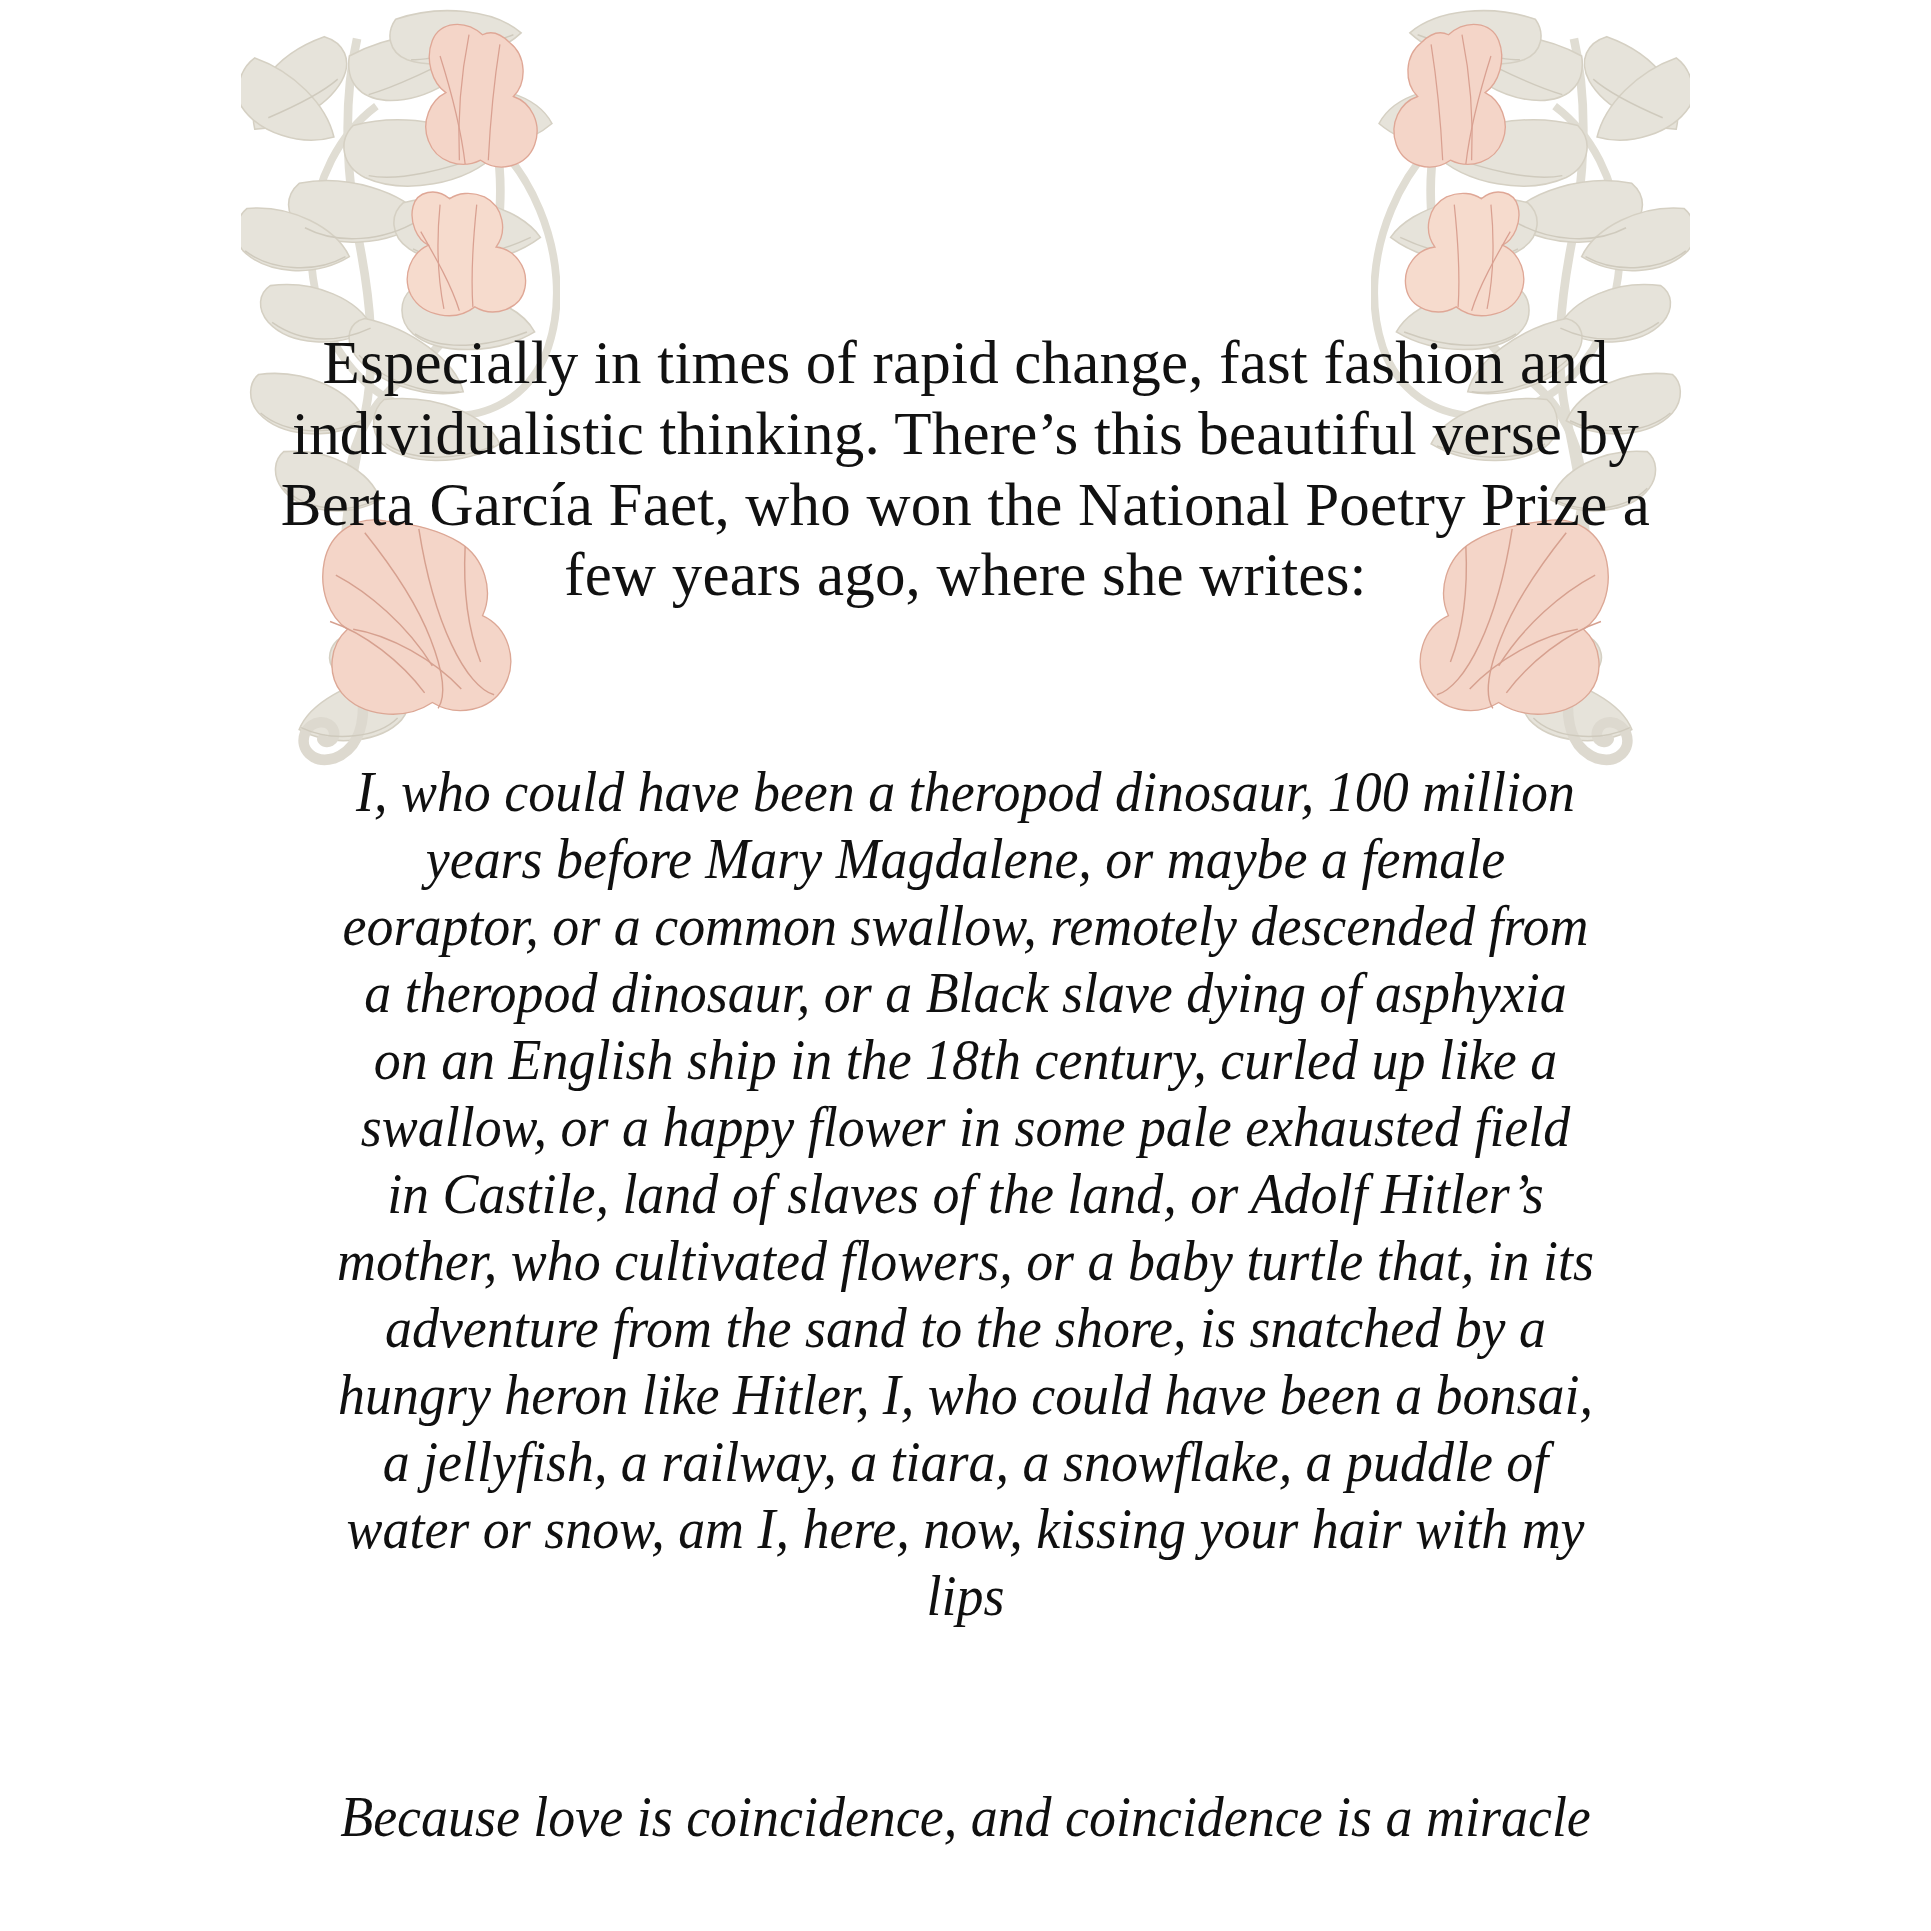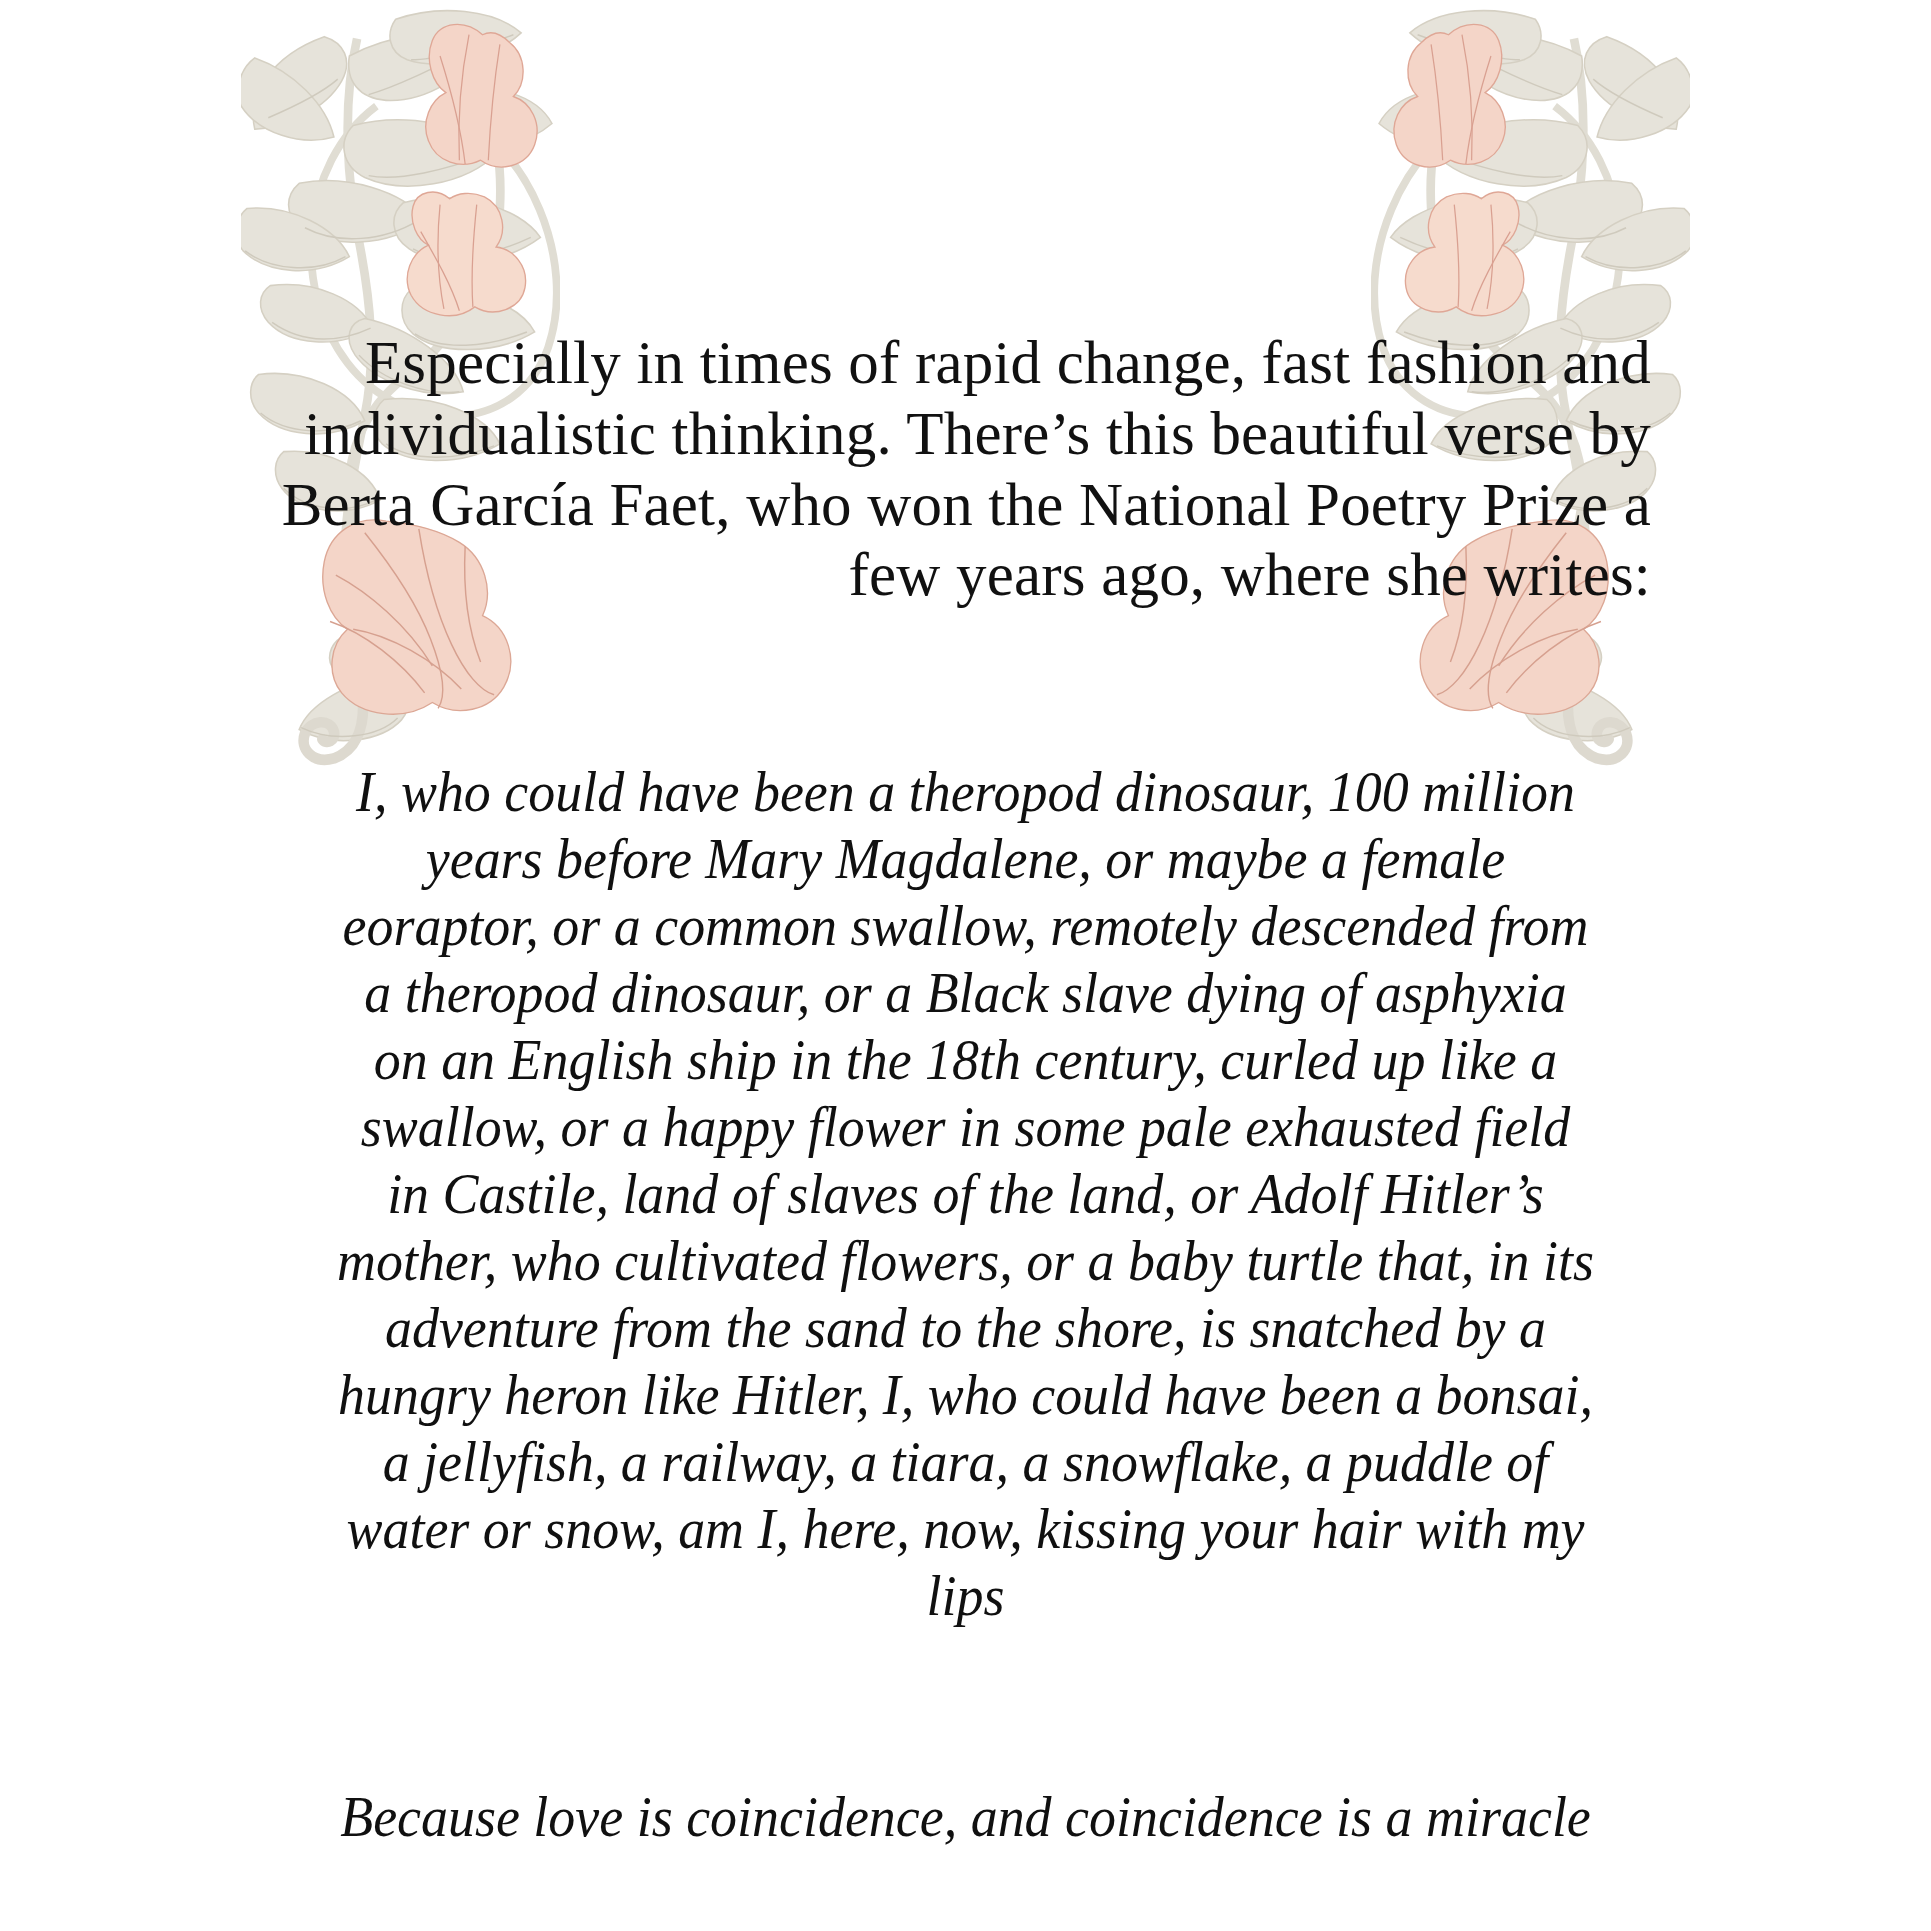--- a/index.html
+++ b/index.html
@@ -35,21 +35,21 @@
     width: 1931px;
     height: 1931px;
     z-index: 5;
   }
 
   .intro {
     position: absolute;
     top: 328px;
     left: 280px;
     width: 1371px;
-    text-align: right;
+    text-align: center;
     font-size: 61px;
     line-height: 1.16;
     color: #111111;
     letter-spacing: 0.2px;
     font-family: "Liberation Serif", serif;
   }
 
   .poem {
     position: absolute;
     top: 759px;

